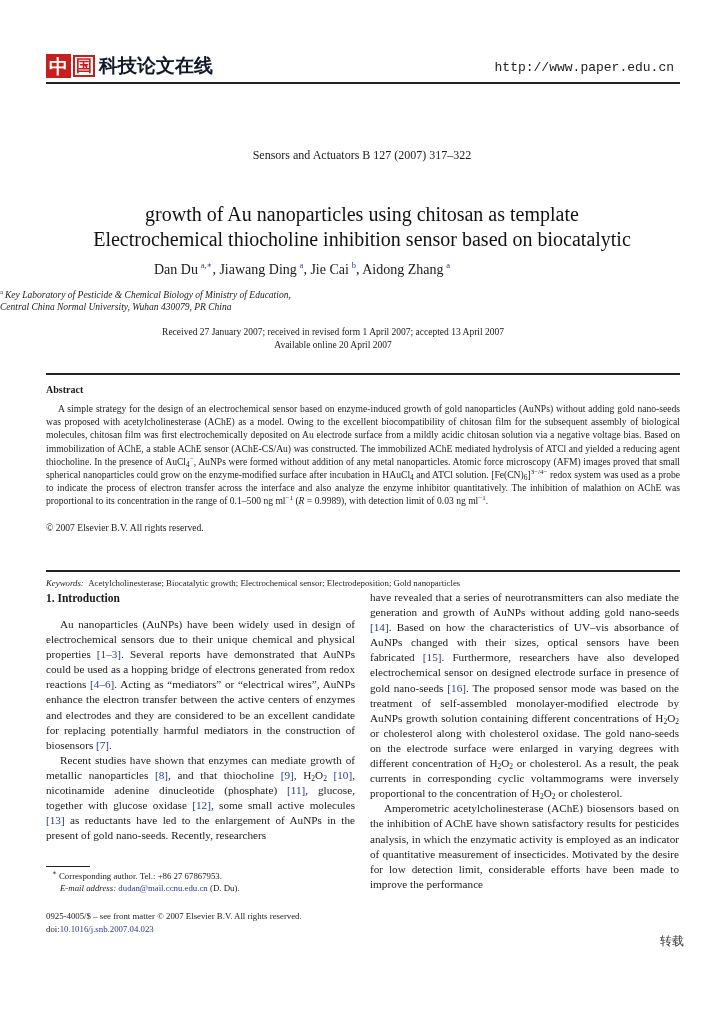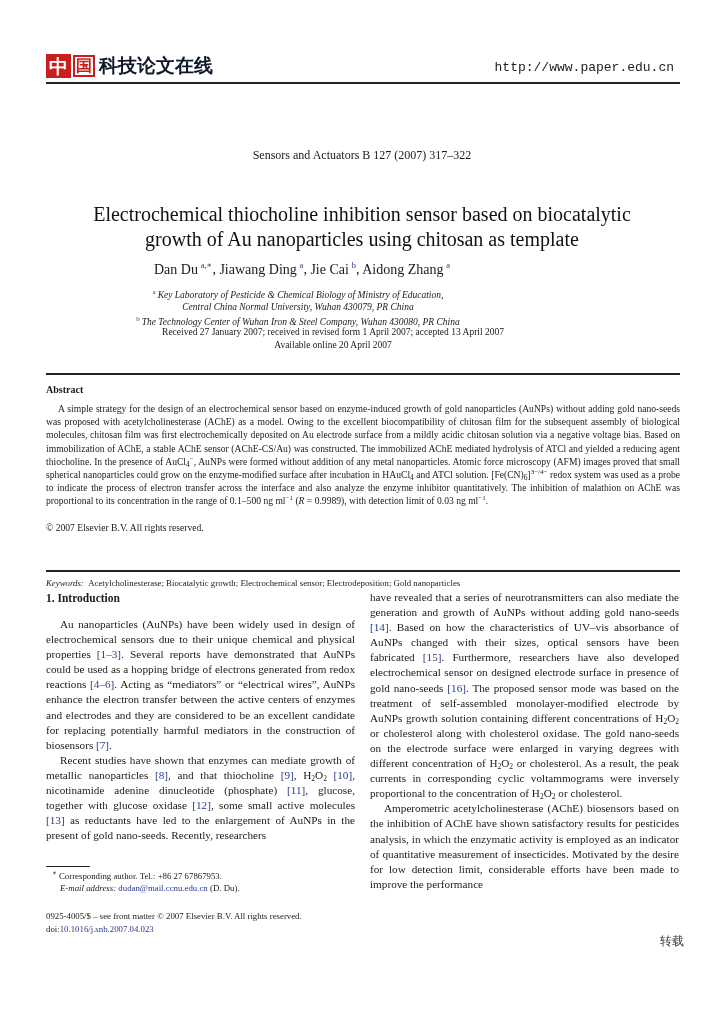--- a/index.html
+++ b/index.html
@@ -11,21 +11,21 @@
   .logo .red { color: #ffffff; background: #c81e1e; padding: 0 2px; margin-right: 2px; line-height: 22px; border: 1px solid #c81e1e;}
   .logo .red2 { color: #c81e1e; border: 2px solid #c81e1e; padding: 0 1px; margin-right: 2px; line-height: 18px; font-size: 16px;}
   .logo .black { color: #0f172a; margin-left: 2px; }
   .site-url { right: 50px; top: 60px; font-family: "Liberation Mono", "DejaVu Sans Mono", monospace; font-size: 13px; color: #222; }
   .header-rule { left: 46px; top: 82px; width: 634px; height: 2px; background: #222; }
 
   .journal-ref { left: 0; width: 724px; top: 148px; text-align: center; font-size: 12px; }
   .title { left: 40px; width: 644px; top: 202px; text-align: center; font-size: 20px; line-height: 25px; color: #111; }
   .authors { left: 0; width: 604px; top: 260px; text-align: center; font-size: 14px; }
   .authors sup { font-size: 8.5px; color: #2a3a8a; vertical-align: 6px; }
-  .affils { left: 0; width: 596px; top: 286px; text-align: center; font-size: 9.5px; line-height: 12px; font-style: italic; }
+  .affils { left: 0; width: 596px; top: 286px; font-size: 9.5px; line-height: 12px; font-style: italic; }
   .affils sup { font-size: 7px; font-style: normal; color: #2a3a8a;}
   .dates { left: 0; width: 666px; top: 326px; text-align: center; font-size: 9.5px; line-height: 13px; }
 
   .rule { left: 46px; width: 634px; height: 1.5px; background: #222; }
   .abstract-h { left: 46px; top: 384px; font-weight: bold; font-size: 10px; }
   .abstract { left: 46px; width: 634px; top: 402px; font-size: 9.6px; line-height: 13.2px; text-align: justify; }
   .abstract p { margin: 0; text-indent: 12px; }
   .copyright { left: 46px; top: 522px; font-size: 9.6px; }
   .keywords { left: 46px; top: 549px; font-size: 8.8px; margin-top: 29px; }
   .keywords .kl { font-style: italic; }
@@ -53,35 +53,34 @@
   <span class="red">中</span>
   <span class="red2">国</span>
   <span class="black">科技论文在线</span>
 </div>
 <div class="abs site-url">http://www.paper.edu.cn</div>
 <div class="abs header-rule"></div>
 
 <div class="abs journal-ref">Sensors and Actuators B 127 (2007) 317–322</div>
 
 <div class="abs title">
+  <div>growth of Au nanoparticles using chitosan as template</div>
   <div>Electrochemical thiocholine inhibition sensor based on biocatalytic</div>
-  <div>growth of Au nanoparticles using chitosan as template</div>
 </div>
 
 <div class="abs authors">
   <span>Dan Du</span> <sup>a,∗</sup>,
   <span>Jiawang Ding</span> <sup>a</sup>,
   <span>Jie Cai</span> <sup>b</sup>,
   <span>Aidong Zhang</span> <sup>a</sup>
 </div>
 
 <div class="abs affils">
   <div><sup>a</sup> <span>Key Laboratory of Pesticide &amp; Chemical Biology of Ministry of Education,</span></div>
   <div>Central China Normal University, Wuhan 430079, PR China</div>
-  <div><sup>b</sup> <span>The Technology Center of Wuhan Iron &amp; Steel Company, Wuhan 430080, PR China</span></div>
 </div>
 
 <div class="abs dates">
   <div>Received 27 January 2007; received in revised form 1 April 2007; accepted 13 April 2007</div>
   <div>Available online 20 April 2007</div>
 </div>
 
 <div class="abs rule" style="top:373px;"></div>
 
 <div class="abs abstract-h">Abstract</div>

